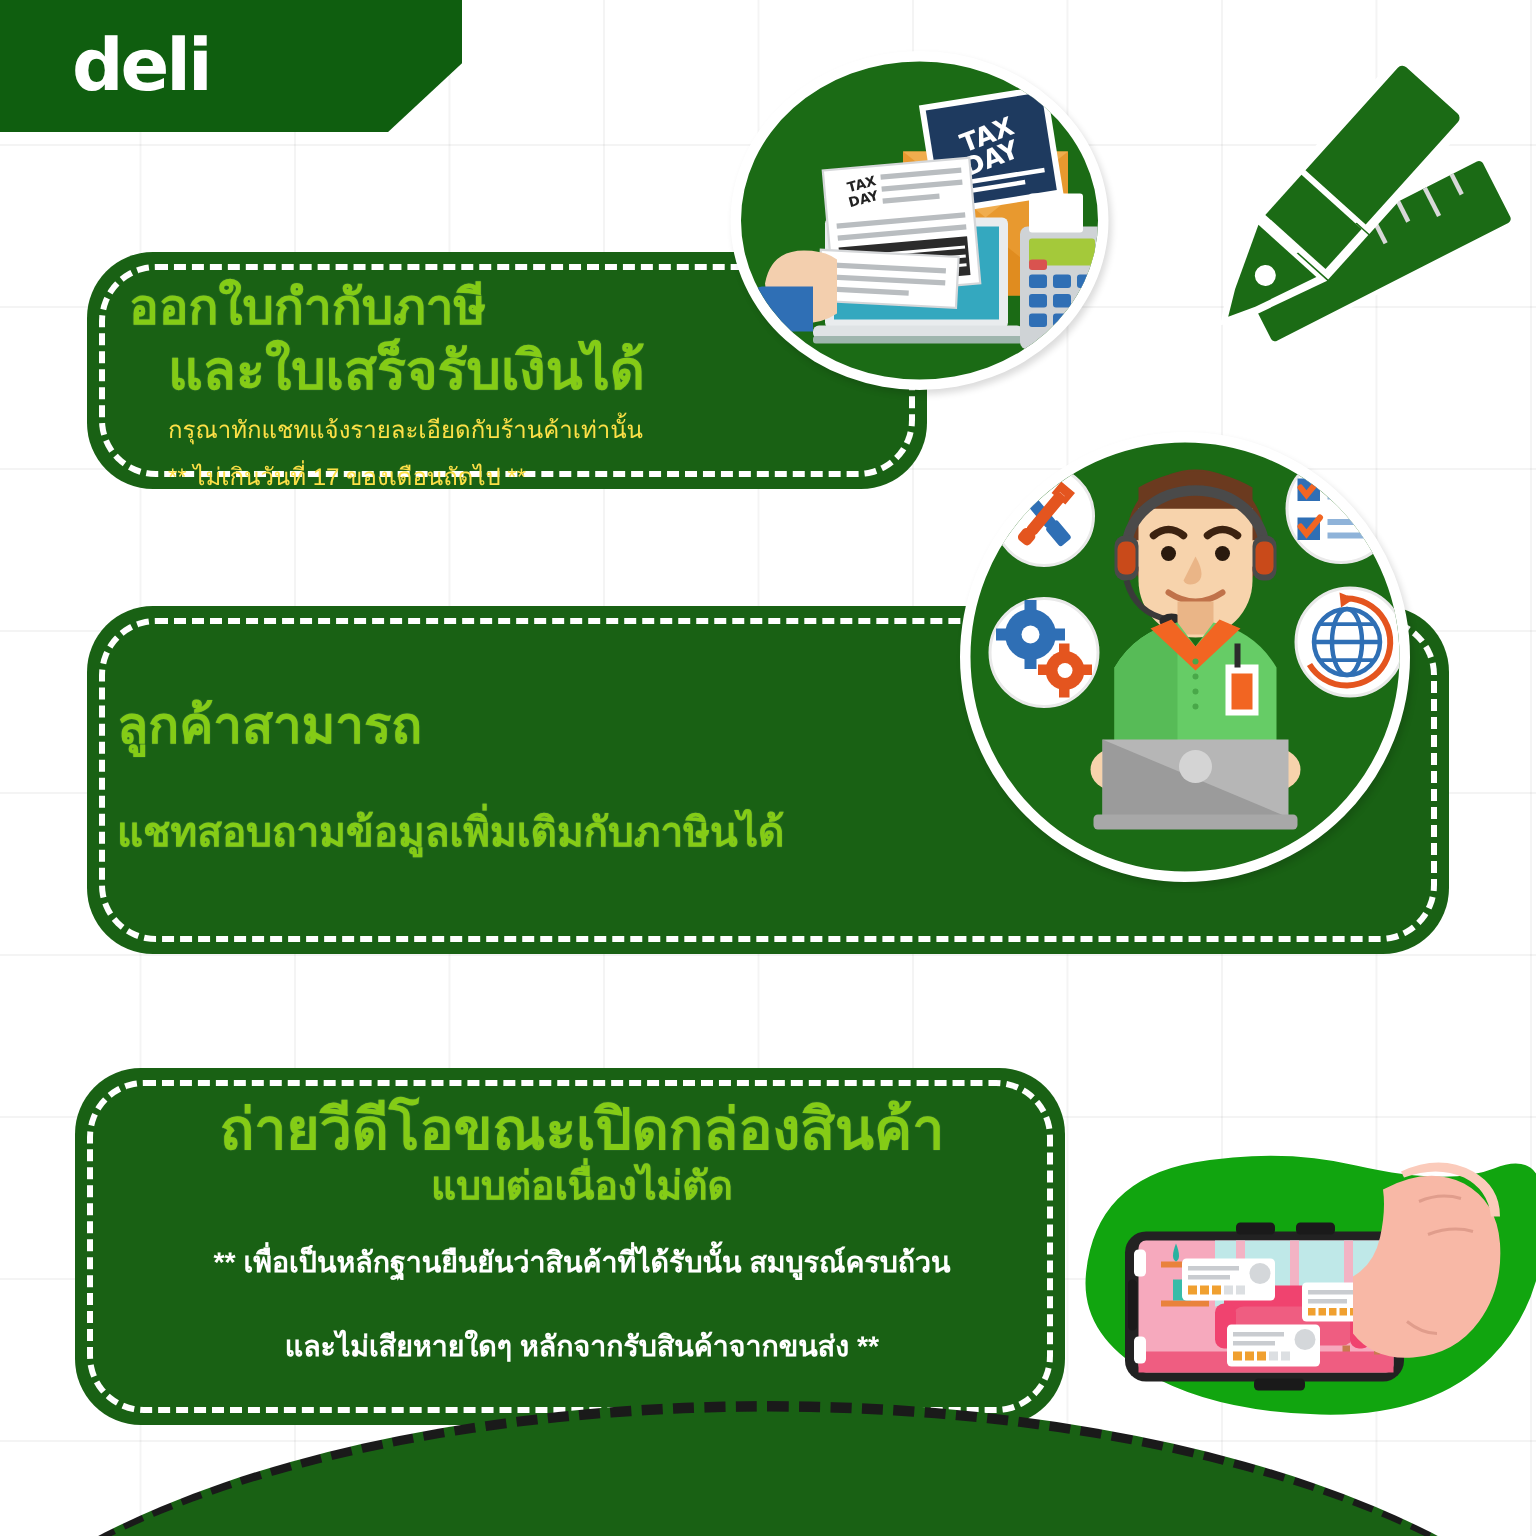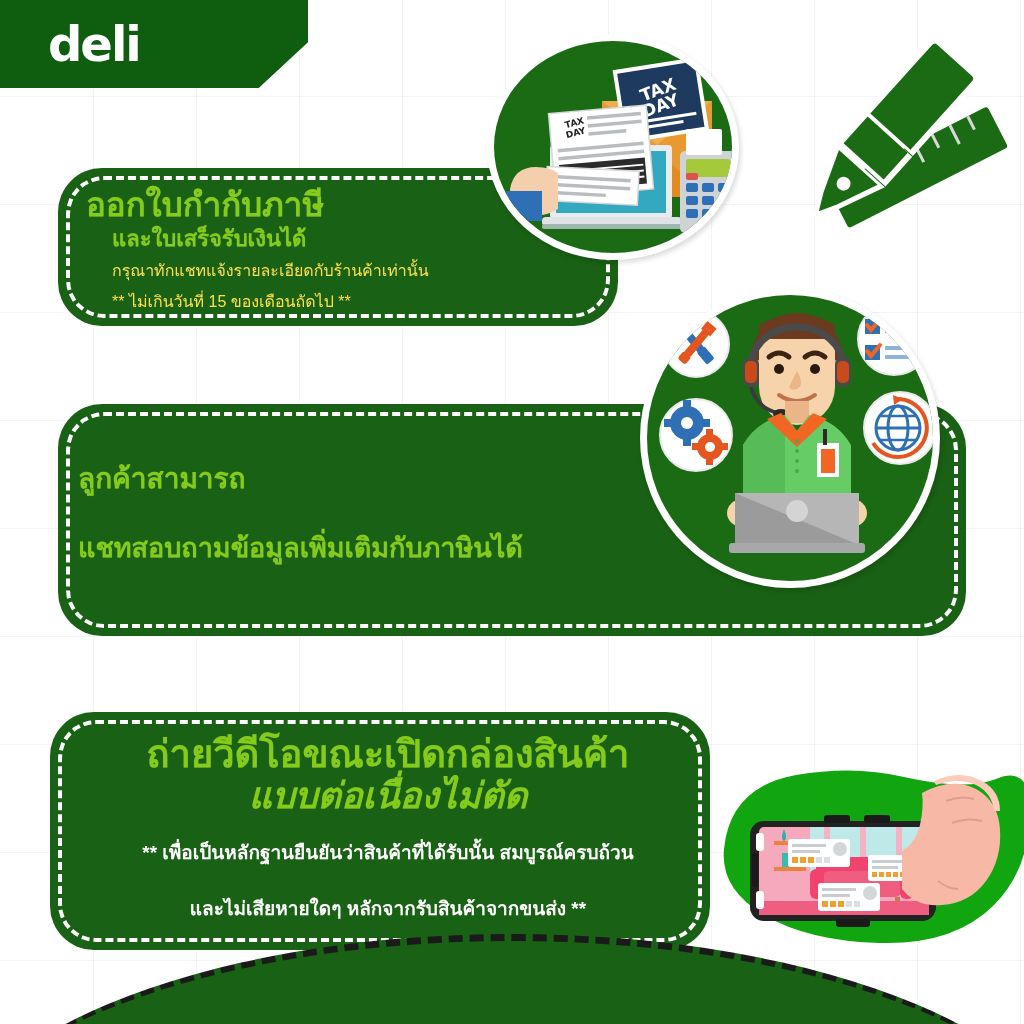--- a/index.html
+++ b/index.html
@@ -62,35 +62,35 @@
     line-height: 1.18;
     text-shadow: 0 0 1px rgba(255,255,255,.25);
   }
   .t-sub { color:#fde047; font-weight:400; }
   .t-body { color:#fff; font-weight:600; }
 
   
   #card1 { left: 58px; top: 168px; width: 560px; height: 158px; }
   #card1 .content { padding: 18px 0 0 28px; }
   #card1 .l1 { font-size: 33px; }
-  #card1 .l2 { font-size: 22px; padding-left: 26px; margin-top: 1px; }
+  #card1 .l2 { font-size: 36px; padding-left: 26px; margin-top: 1px; }
   #card1 .s1 { font-size: 16px; padding-left: 26px; margin-top: 6px; }
   #card1 .s2 { font-size: 16px; padding-left: 26px; margin-top: 6px; }
 
   
   #card2 { left: 58px; top: 404px; width: 908px; height: 232px; }
   #card2 .content { padding: 60px 0 0 20px; }
-  #card2 .l1 { font-size: 28px; font-family: Liberation Mono, monospace; }
+  #card2 .l1 { font-size: 34px; }
   #card2 .l2 { font-size: 27px; margin-top: 36px; font-weight: 600; }
 
   
   #card3 { left: 50px; top: 712px; width: 660px; height: 238px; text-align: center; }
   #card3 .content { padding: 20px 0 0 16px; }
   #card3 .l1 { font-size: 38px; }
-  #card3 .l2 { font-size: 36px; margin-top: -2px; font-style: italic; }
+  #card3 .l2 { font-size: 26px; margin-top: -2px; }
   #card3 .b1 { font-size: 19px; margin-top: 20px; }
   #card3 .b2 { font-size: 19px; margin-top: 26px; }
 
   
   .dome {
     position: absolute;
     left: -60px; bottom: -150px;
     width: 1144px; height: 240px;
     background: #196114;
     border-radius: 50% 50% 0 0 / 100% 100% 0 0;
@@ -242,21 +242,21 @@
       <rect x="192" y="132" width="12" height="7" rx="2" fill="#d9534f"></rect>
     </svg>
   </div>
 
   <div class="card" id="card1">
     <div class="dash"></div>
     <div class="content">
       <div class="t-head l1">ออกใบกำกับภาษี</div>
       <div class="t-head l2">และใบเสร็จรับเงินได้</div>
       <div class="t-sub s1">กรุณาทักแชทแจ้งรายละเอียดกับร้านค้าเท่านั้น</div>
-      <div class="t-sub s2">** ไม่เกินวันที่ 15 ของเดือนถัดไป **</div>
+      <div class="t-sub s2">** ไม่เกินวันที่ 17 ของเดือนถัดไป **</div>
     </div>
   </div>
 
   <div class="card" id="card2">
     <div class="dash"></div>
     <div class="content">
       <div class="t-head l1">ลูกค้าสามารถ</div>
       <div class="t-head l2">แชทสอบถามข้อมูลเพิ่มเติมกับภาษินได้</div>
     </div>
   </div>

